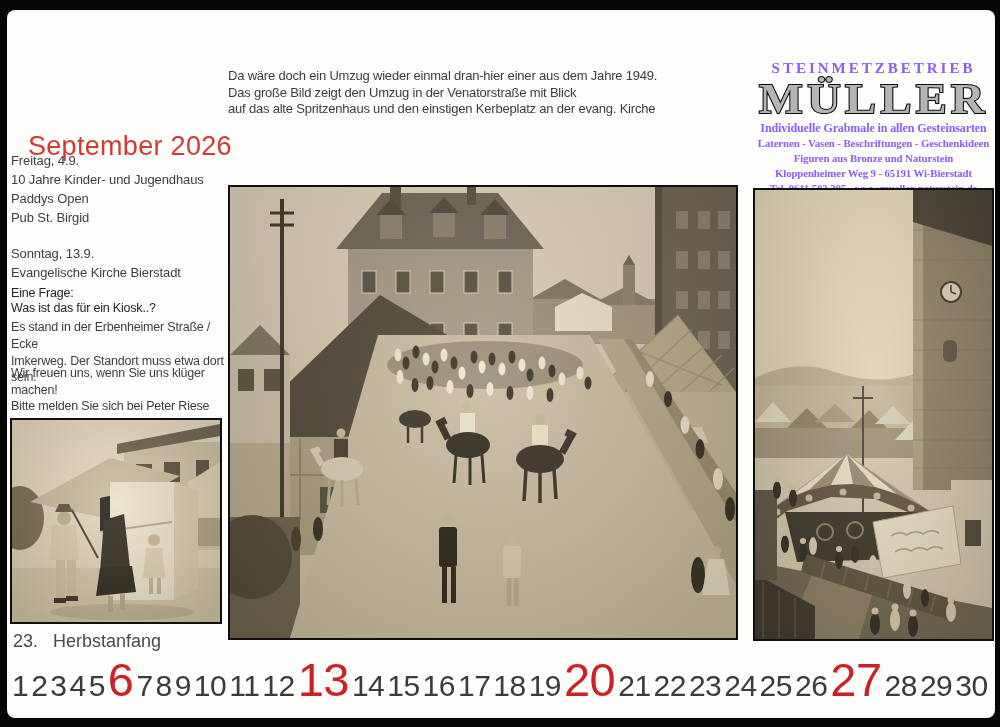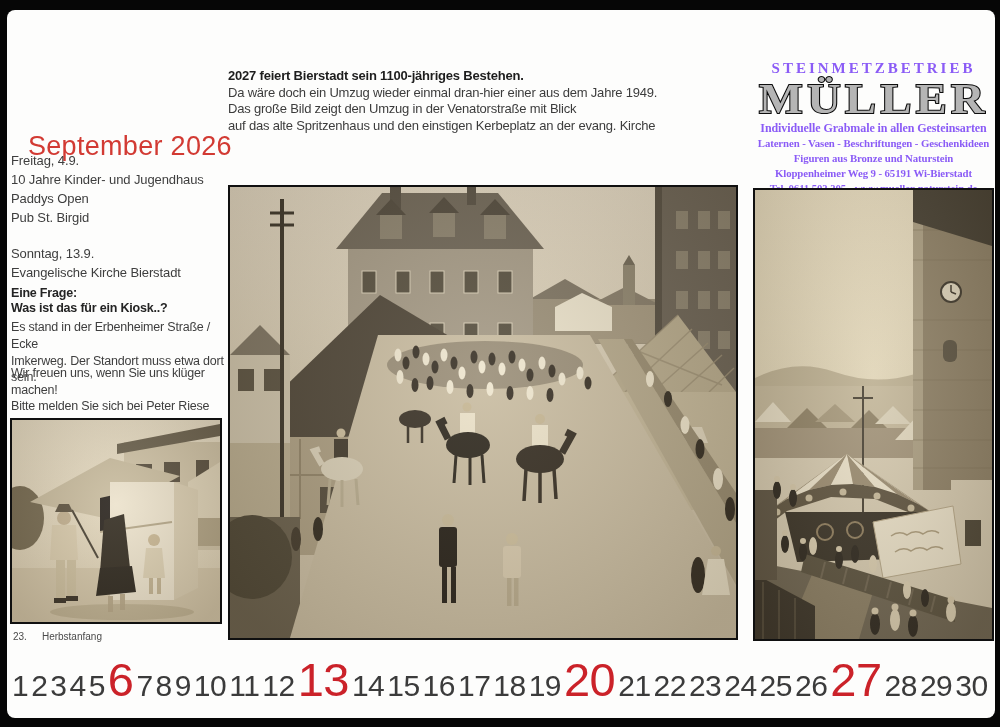--- a/index.html
+++ b/index.html
@@ -18,32 +18,32 @@
   
   .month-title {
     left:11px; top:114px; margin:17px; font-size:27px; font-weight:500;
     color:var(--title-red,#d23a33); letter-spacing:0.3px;
   }
   .events { left:11px; top:151px; width:215px; font-size:13px; line-height:19px;
     color:#3e3e3e; letter-spacing:-0.1px; }
   .event { margin-bottom:17px; }
   .question { left:11px; top:286px; width:218px; font-size:12.5px; color:#3e3e3e;
     letter-spacing:-0.2px; }
-  .q-head { font-weight:bold; color:#242424; line-height:15px; }
+  .q-head { font-weight:normal; color:#242424; line-height:15px; }
   .q-body { margin-top:3px; line-height:16.8px; }
   .appeal { left:11px; top:365px; width:222px; font-size:12.5px; line-height:16.5px;
     color:#3e3e3e; letter-spacing:-0.2px; }
 
   .photo { border:2px solid #101010; background:#d8cdb7; position:absolute; }
   .photo svg { display:block; width:100%; height:100%; }
   .photo::after { content:""; position:absolute; inset:0; pointer-events:none;
     background:radial-gradient(ellipse at 50% 42%, rgba(255,248,228,0.10) 0%, rgba(58,45,20,0.20) 92%); }
 
   .kiosk-photo { left:10px; top:418px; width:212px; height:206px; }
-  .caption { left:13px; top:631px; font-size:10px; color:#4a4a4a; }
+  .caption { left:13px; top:631px; font-size:18px; color:#4a4a4a; }
   .caption .num { margin-right:15px; }
 
   
   .intro { left:228px; top:68px; width:470px; font-size:13px; line-height:16.6px;
     color:#3c3c3c; letter-spacing:-0.2px; }
   .intro-bold { font-weight:bold; color:#1d1d1d; }
 
   
   .ad { left:752px; top:60px; width:243px; text-align:center;
     font-family:"Liberation Serif", serif; color:#8b5cf6; }
@@ -151,21 +151,20 @@
       </g>
       <ellipse cx="110" cy="192" rx="72" ry="8" fill="#b4a689" opacity="0.6"></ellipse>
     </svg>
   </div>
 
   <div class="abs caption">
     <span class="num">23.</span><span>Herbstanfang</span>
   </div>
 
   <div class="abs intro">
-    <div class="intro-bold">2027 feiert Bierstadt sein 1100-jähriges Bestehen.</div>
     <div>Da wäre doch ein Umzug wieder einmal dran-hier einer aus dem Jahre 1949.</div>
     <div>Das große Bild zeigt den Umzug in der Venatorstraße mit Blick</div>
     <div>auf das alte Spritzenhaus und den einstigen Kerbeplatz an der evang. Kirche</div>
   </div>
 
   <div class="abs ad">
     <div class="ad-header">STEINMETZBETRIEB</div>
     <div class="ad-logo">
       <svg viewBox="0 0 240 46">
         <text x="120" y="39" text-anchor="middle" font-family="Liberation Serif, serif" font-size="42" font-weight="bold" fill="#b5b5b5" stroke="#0d0d0d" stroke-width="2" paint-order="stroke" letter-spacing="4" textLength="230" lengthAdjust="spacingAndGlyphs">MÜLLER</text>

